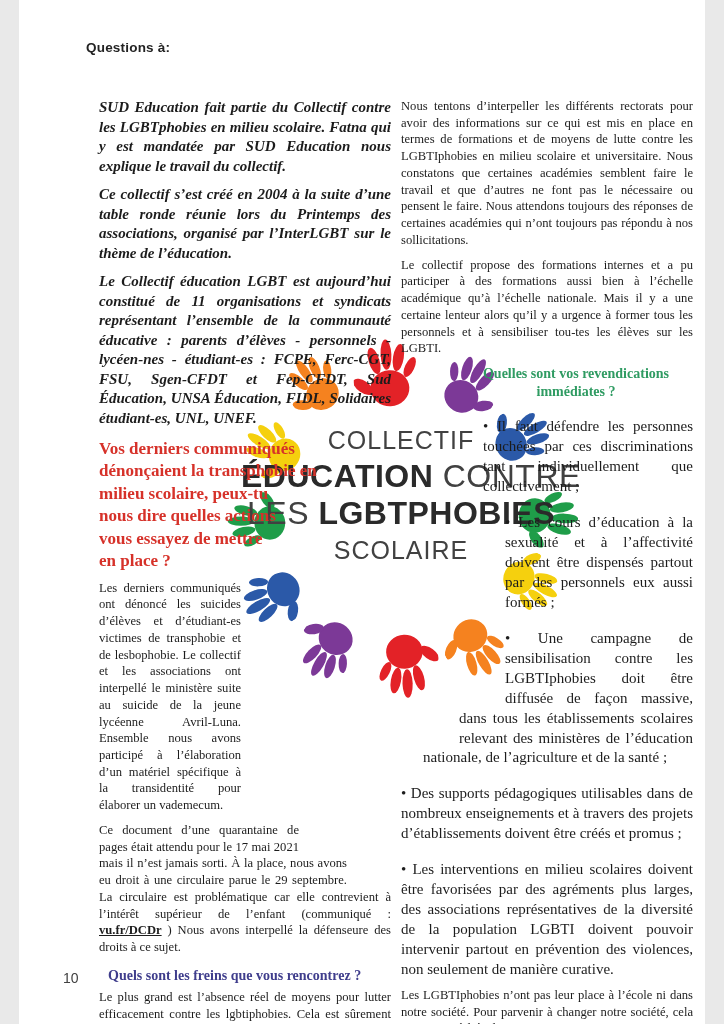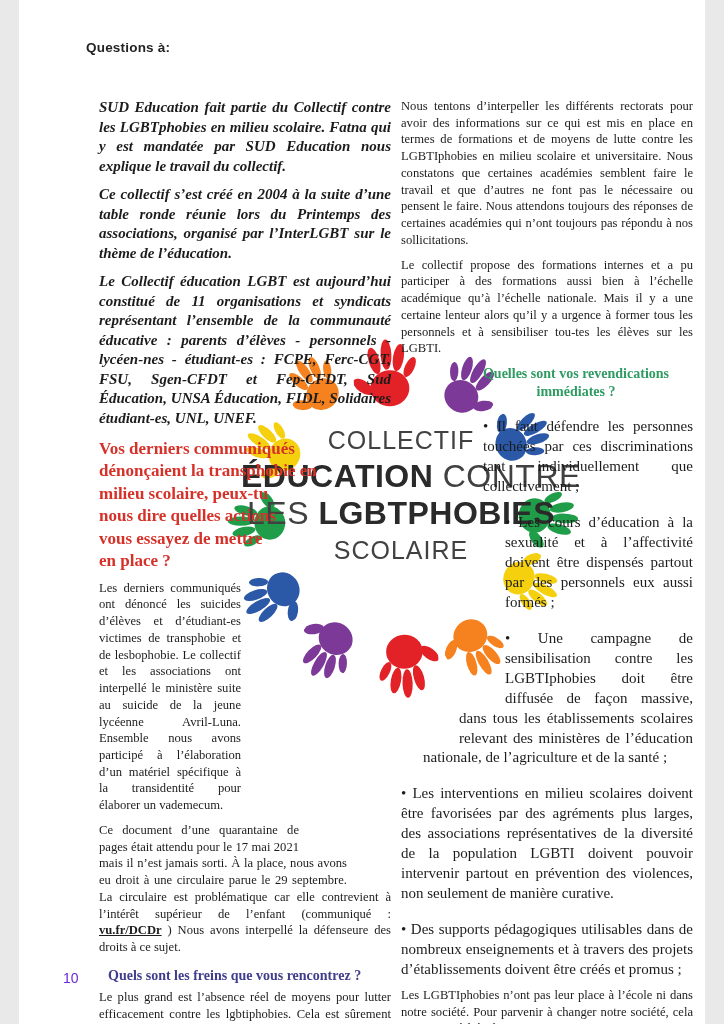--- a/index.html
+++ b/index.html
@@ -38,21 +38,21 @@
     margin-top:14px;font-family:"Liberation Sans",sans-serif;
     font-size:12.3px;font-weight:bold;line-height:1.8;
   }
   .contact .label{color:#111;}
   .contact .value{cursor:pointer;}
   .contact .value-mail{color:#e8432d;}
   .contact .value-fb{color:#2d74bd;}
   .contact .value-site{color:#f6921e;}
   .page-number{
     position:absolute;left:44px;top:970px;
-    font-family:"Liberation Sans",sans-serif;font-size:14px;color:#6d28d9;
+    font-family:"Liberation Sans",sans-serif;font-size:14px;color:#404040;
   }
   .logo{position:absolute;left:188px;top:322px;width:388px;height:392px;z-index:1;pointer-events:none;}
   .hand{position:absolute;}
   .logo-text{
     position:absolute;left:50%;top:100px;transform:translateX(-50%);
     width:320px;text-align:center;
     font-family:"Liberation Sans",sans-serif;color:#414141;
   }
   .logo-line{white-space:nowrap;}
   .lt-sm{font-size:25px;line-height:36px;letter-spacing:1px;}
@@ -153,22 +153,22 @@
     <div class="spacer-l" style="width:58px;height:48px;"></div>
     <div class="spacer-l" style="width:82px;height:95px;"></div>
     <div class="spacer-l" style="width:104px;height:185px;"></div>
     <div class="spacer-l" style="width:58px;height:40px;"></div>
     <div class="spacer-l" style="width:22px;height:26px;"></div>
 
     <div class="q-green">Quelles sont vos revendications immédiates ?</div>
     <div class="bullet">• Il faut défendre les personnes touchées par ces discriminations tant individuellement que collectivement ;</div>
     <div class="bullet">• Les cours d’éducation à la sexualité et à l’affectivité doivent être dispensés partout par des personnels eux aussi formés ;</div>
     <div class="bullet">• Une campagne de sensibilisation contre les LGBTIphobies doit être diffusée de façon massive, dans tous les établissements scolaires relevant des ministères de l’éducation nationale, de l’agriculture et de la santé ;</div>
+    <div class="bullet">• Des supports pédagogiques utilisables dans de nombreux enseignements et à travers des projets d’établissements doivent être créés et promus ;</div>
     <div class="bullet">• Les interventions en milieu scolaires doivent être favorisées par des agréments plus larges, des associations représentatives de la diversité de la population LGBTI doivent pouvoir intervenir partout en prévention des violences, non seulement de manière curative.</div>
-    <div class="bullet">• Des supports pédagogiques utilisables dans de nombreux enseignements et à travers des projets d’établissements doivent être créés et promus ;</div>
 
     <p class="body">Les LGBTIphobies n’ont pas leur place à l’école ni dans notre société. Pour parvenir à changer notre société, cela commence à l’école.</p>
 
     <div class="contact">
       <div><span class="label">mail :</span> <span class="value value-mail">collectif_educ_lgbt@framalistes.org</span></div>
       <div><span class="label">facebook :</span> <span class="value value-fb">@CollectifEducLGBTI</span></div>
       <div><span class="label">site :</span> <span class="value value-site">collectifeduclgbtiphobies.wordpress.com</span></div>
     </div>
   </div>
 

